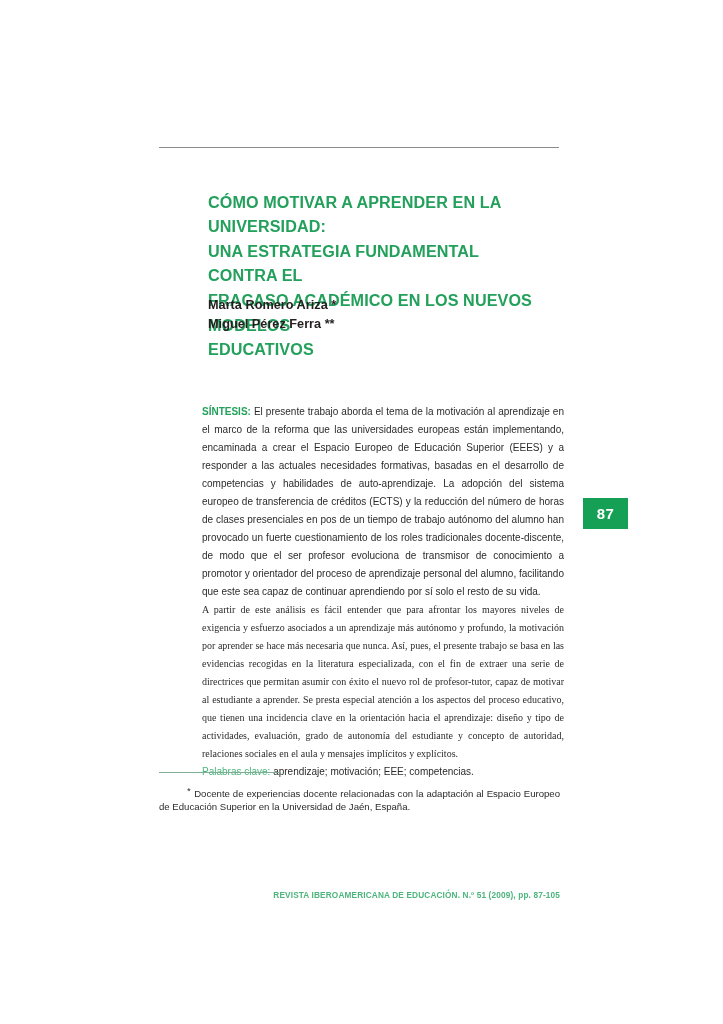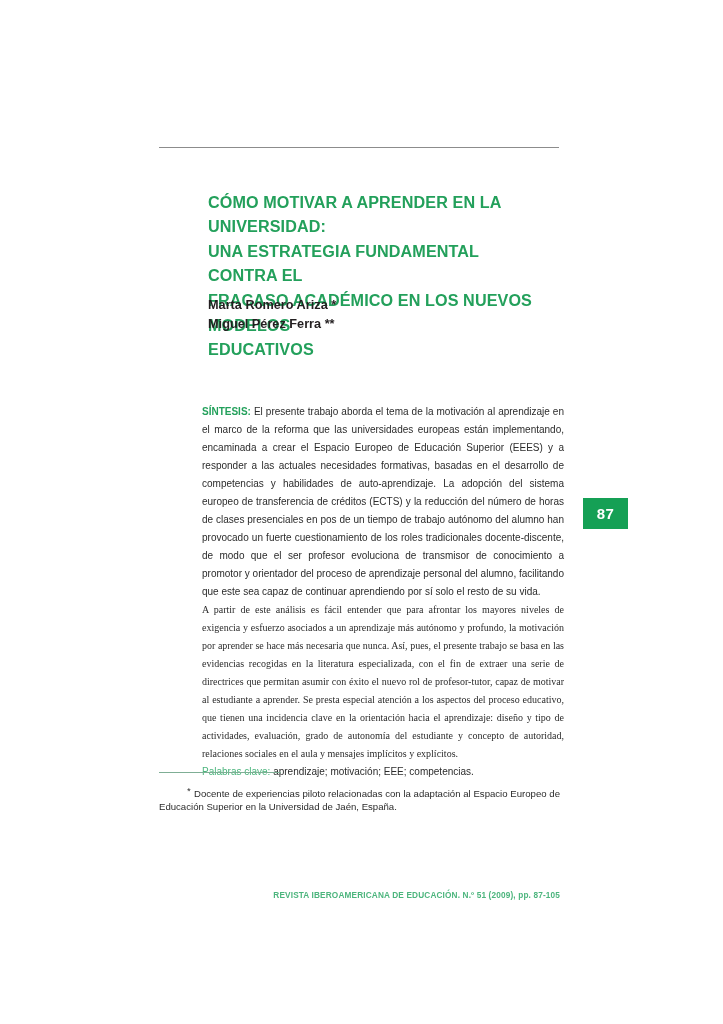--- a/index.html
+++ b/index.html
@@ -185,18 +185,18 @@
     <p><span class="label-green">SÍNTESIS:</span><span> El presente trabajo aborda el tema de la motivación al aprendizaje en el marco de la reforma que las universidades europeas están implementando, encaminada a crear el Espacio Europeo de Educación Superior (EEES) y a responder a las actuales necesidades formativas, basadas en el desarrollo de competencias y habilidades de auto-aprendizaje. La adopción del sistema europeo de transferencia de créditos (ECTS) y la reducción del número de horas de clases presenciales en pos de un tiempo de trabajo autónomo del alumno han provocado un fuerte cuestionamiento de los roles tradicionales docente-discente, de modo que el ser profesor evoluciona de transmisor de conocimiento a promotor y orientador del proceso de aprendizaje personal del alumno, facilitando que este sea capaz de continuar aprendiendo por sí solo el resto de su vida.</span></p>
     <p class="last-para">A partir de este análisis es fácil entender que para afrontar los mayores niveles de exigencia y esfuerzo asociados a un aprendizaje más autónomo y profundo, la motivación por aprender se hace más necesaria que nunca. Así, pues, el presente trabajo se basa en las evidencias recogidas en la literatura especializada, con el fin de extraer una serie de directrices que permitan asumir con éxito el nuevo rol de profesor-tutor, capaz de motivar al estudiante a aprender. Se presta especial atención a los aspectos del proceso educativo, que tienen una incidencia clave en la orientación hacia el aprendizaje: diseño y tipo de actividades, evaluación, grado de autonomía del estudiante y concepto de autoridad, relaciones sociales en el aula y mensajes implícitos y explícitos.</p>
     <p class="kw-line"><span class="kw-green">Palabras clave:</span><span> aprendizaje; motivación; EEE; competencias.</span></p>
   </div>
 
   <div class="page-badge">87</div>
 
   <div class="footnote-rule"></div>
 
   <div class="footnotes">
-    <p><span class="fn-mark">*</span><span> Docente de experiencias piloto relacionadas con la adaptación al Espacio Europeo de Educación Superior en la Universidad de Jaén, España.</span></p>
+    <p><span class="fn-mark">*</span><span> Docente de experiencias docente relacionadas con la adaptación al Espacio Europeo de Educación Superior en la Universidad de Jaén, España.</span></p>
   </div>
 
   <div class="footer-cite">REVISTA IBEROAMERICANA DE EDUCACIÓN. N.º 51 (2009), pp. 87-105</div>
 
 </div>
 
 </body></html>

